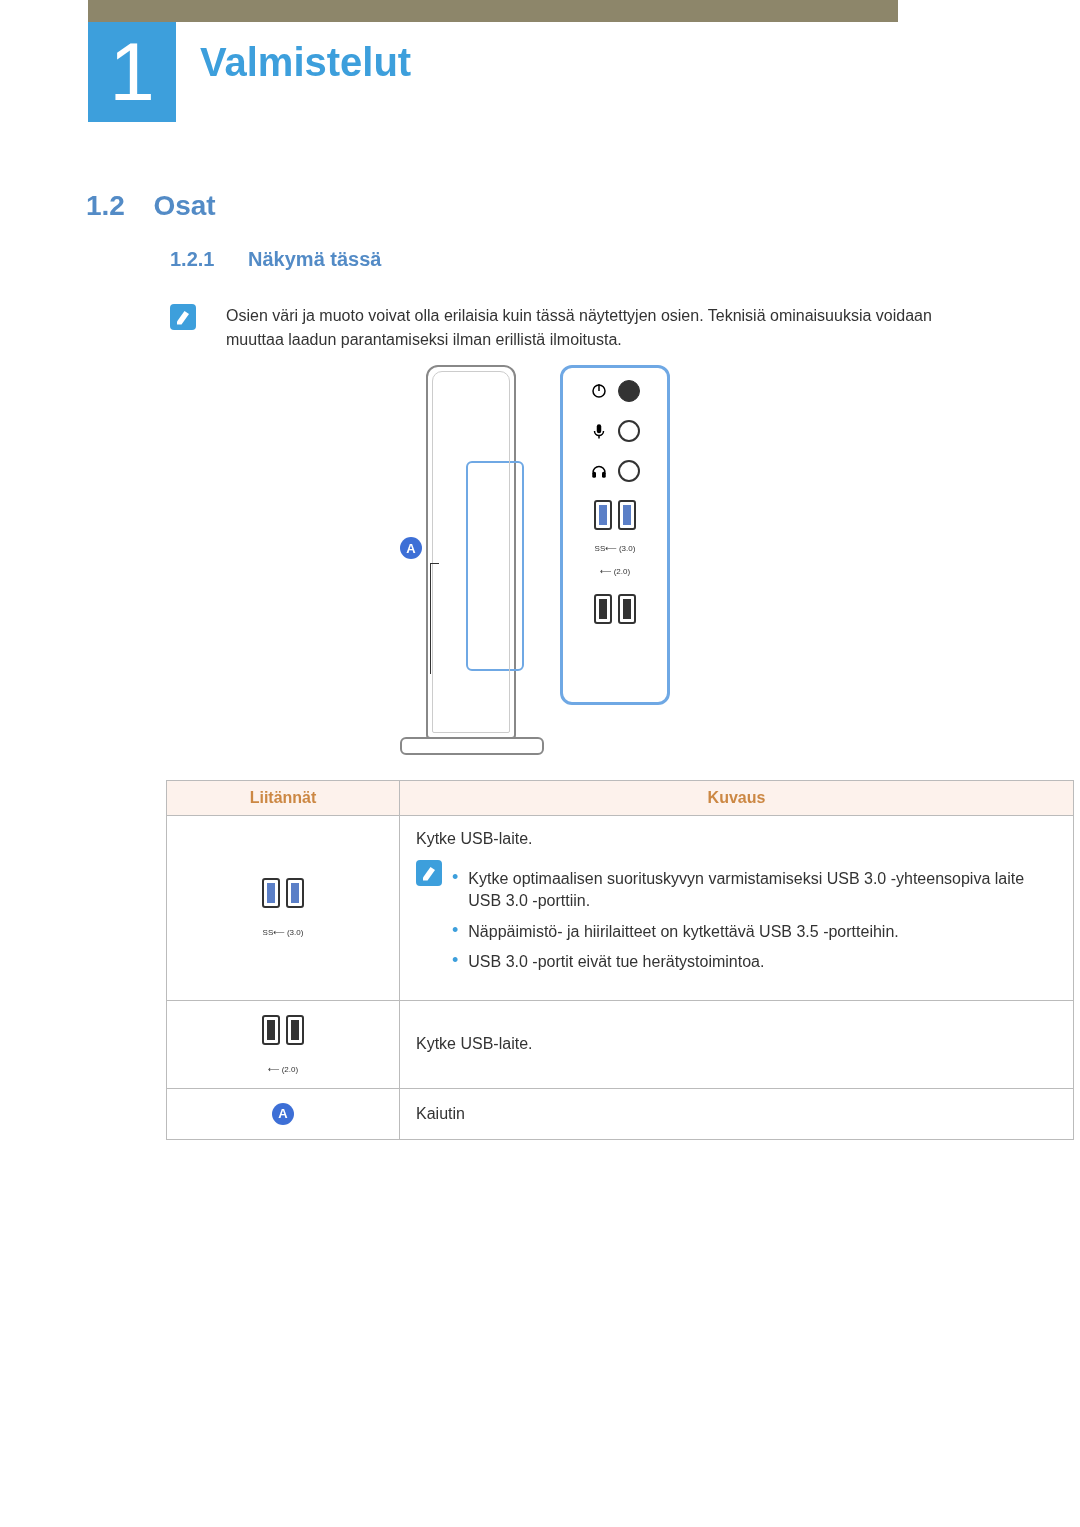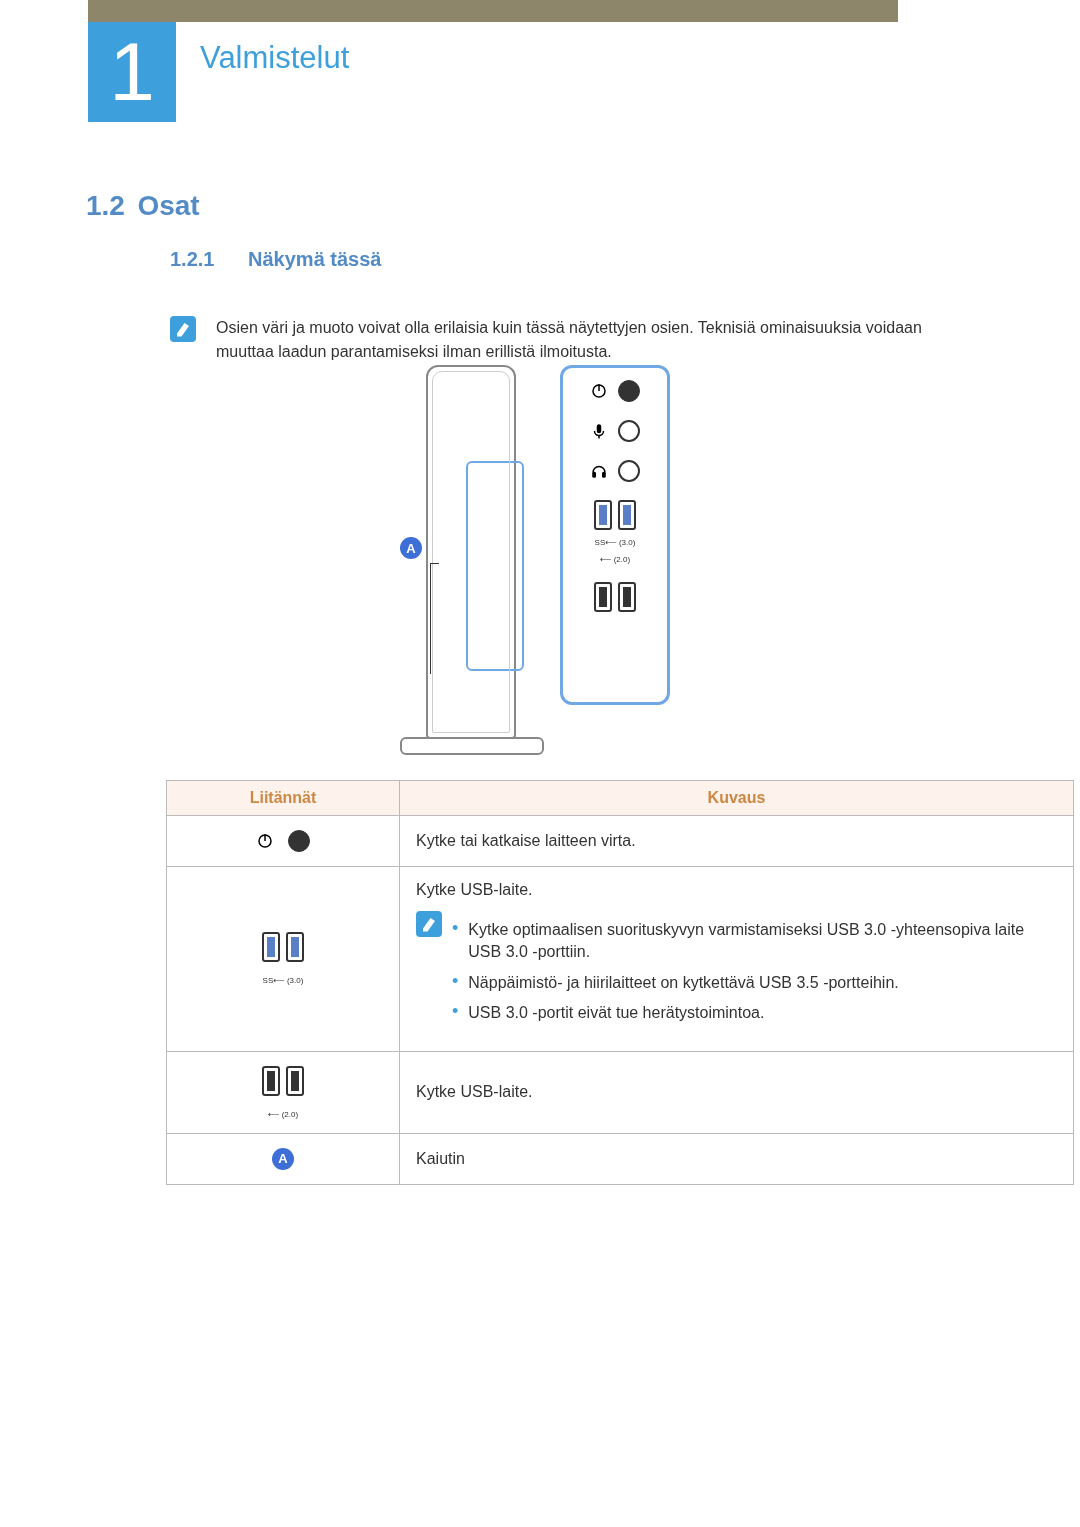--- a/index.html
+++ b/index.html
@@ -1,47 +1,47 @@
 <!DOCTYPE html>
 <html><head>
 <meta charset="utf-8">
 <style>
 html,body{margin:0;padding:0;background:#fff;font-family:Arial,Helvetica,sans-serif;color:#333;font-size:16px}
 .page{width:1080px;height:1527px;margin:0 auto;position:relative;box-sizing:border-box}
 .side-tab{position:absolute;left:88px;top:0;width:810px;height:22px;background:#8d866a}
 .chapter-box{position:absolute;left:88px;top:22px;width:88px;height:100px;background:#3d9fdc;display:flex;align-items:center;justify-content:center}
 .chapter-num{color:#fff;font-size:82px;font-weight:300;font-family:Arial,Helvetica,sans-serif}
-.chapter-title{position:absolute;left:200px;top:40px;color:#3d9fdc;font-size:31px;font-weight:normal}
+.chapter-title{position:absolute;left:200px;top:40px;color:#3d9fdc;font-size:40px;font-weight:bold}
 .section{position:absolute;left:86px;top:190px}
-.section-num{color:#538bc6;font-size:28px;font-weight:bold;display:inline-block;margin-right:8px}
+.section-num{color:#538bc6;font-size:28px;font-weight:bold;display:inline-block;margin-right:24px}
 .section-title{color:#538bc6;font-size:28px;font-weight:bold;display:inline-block}
 .subsection{position:absolute;left:170px;top:248px;color:#538bc6;font-size:20px;font-weight:bold}
 .subsection-num{margin-right:28px}
-.note-row{position:absolute;left:170px;top:316px;right:100px;display:flex;gap:20px}
+.note-row{position:absolute;left:170px;top:304px;right:100px;display:flex;gap:30px}
 .note-icon{flex:0 0 26px;width:26px;height:26px;background:#3d9fdc;border-radius:4px;display:flex;align-items:center;justify-content:center}
 .note-icon svg{width:18px;height:18px}
 .note-text{flex:1;font-size:16px;line-height:1.5;color:#333}
 .diagram-area{position:absolute;left:370px;top:365px;width:360px;height:400px}
 .device{position:absolute;left:30px;top:0;width:140px;height:390px}
 .device-body{position:absolute;left:26px;top:0;width:86px;height:370px;border:2px solid #888;border-radius:12px 12px 4px 4px;background:#fff}
 .device-body::after{content:"";position:absolute;left:4px;right:4px;top:4px;bottom:4px;border:1px solid #ccc;border-radius:10px 10px 2px 2px}
 .device-base{position:absolute;left:0;bottom:0;width:140px;height:14px;border:2px solid #888;border-radius:6px;background:#fff}
 .device-panel{position:absolute;left:38px;top:94px;width:58px;height:210px;border:2px solid #6fa8e4;border-radius:6px;box-sizing:border-box}
 .callout-line{position:absolute;left:30px;top:198px;width:8px;height:110px;border-left:1px solid #333;border-top:1px solid #333}
 .callout-A{position:absolute;left:0px;top:172px;width:22px;height:22px;background:#3d6fd6;border-radius:50%;color:#fff;font-size:13px;font-weight:bold;display:flex;align-items:center;justify-content:center}
 .zoom-panel{position:absolute;left:190px;top:0;width:110px;height:340px;border:3px solid #6fa8e4;border-radius:12px;box-sizing:border-box;padding:12px 8px;display:flex;flex-direction:column;align-items:center;gap:18px}
 .port-row{display:flex;align-items:center;gap:10px;justify-content:center;width:100%}
 .ic{width:18px;height:18px;display:flex;align-items:center;justify-content:center}
 .pwr-btn{width:22px;height:22px;border:1.5px solid #333;border-radius:50%;background:#333;box-sizing:border-box}
 .jack{width:22px;height:22px;border:2.5px solid #333;border-radius:50%;box-sizing:border-box}
 .usb-pair{display:flex;gap:6px;justify-content:center}
 .usb-port{width:18px;height:30px;border:2px solid #333;border-radius:3px;box-sizing:border-box;position:relative;background:#fff}
 .usb-port.blue::after{content:"";position:absolute;left:3px;right:3px;top:3px;bottom:3px;background:#5b7fc7}
 .usb-port.black::after{content:"";position:absolute;left:3px;right:3px;top:3px;bottom:3px;background:#333}
-.usb-lbl{font-size:8px;text-align:center;color:#333;margin-top:8px}
+.usb-lbl{font-size:8px;text-align:center;color:#333;margin-top:14px}
 .table{position:absolute;left:166px;top:780px;width:908px;border-collapse:collapse;font-size:16px}
 .table th{background:#fdf2ec;color:#cc8844;font-weight:bold;padding:8px 6px;border:1px solid #bbb;text-align:center}
 .table td{border:1px solid #bbb;padding:14px 16px;vertical-align:middle}
 .table td.ic-cell{width:200px;text-align:center;vertical-align:middle}
 .bul{color:#3d9fdc;margin-right:10px;font-size:18px;line-height:1}
 .ul{list-style:none;padding:0;margin:8px 0 0 0}
 .ul li{display:flex;align-items:flex-start;margin:8px 0;line-height:1.4}
 .inline-note{display:flex;align-items:flex-start;gap:10px;margin:12px 0 4px 0}
 .footer-bar{position:absolute;left:88px;bottom:8px;width:810px;height:38px;display:flex;align-items:stretch}
 .footer-grad{flex:1;background:linear-gradient(to right,#fff 0%,#cfcabc 100%);display:flex;align-items:center;justify-content:flex-end;padding-right:14px;font-size:15px;color:#333}
@@ -136,30 +136,20 @@
   </div>
 
   <table class="table">
     <thead>
       <tr>
         <th>Liitännät</th>
         <th>Kuvaus</th>
       </tr>
     </thead>
     <tbody>
-      <tr>
-        <td class="ic-cell">
-          <span class="ic" style="display:inline-block;vertical-align:middle"><svg viewBox="0 0 24 24">
-                <circle cx="12" cy="12" r="8" fill="none" stroke="#000" stroke-width="2"></circle>
-                <line x1="12" y1="3" x2="12" y2="12" stroke="#000" stroke-width="2"></line>
-              </svg></span>
-          <span class="pwr-btn" style="display:inline-block;vertical-align:middle;margin-left:10px"></span>
-        </td>
-        <td>Kytke tai katkaise laitteen virta.</td>
-      </tr>
       <tr>
         <td class="ic-cell">
           <div class="cell-usb">
             <div class="usb-pair">
               <span class="usb-port blue"></span>
               <span class="usb-port blue"></span>
             </div>
             <div class="usb-lbl">SS⟵ <span>(3.0)</span></div>
           </div>
         </td>

